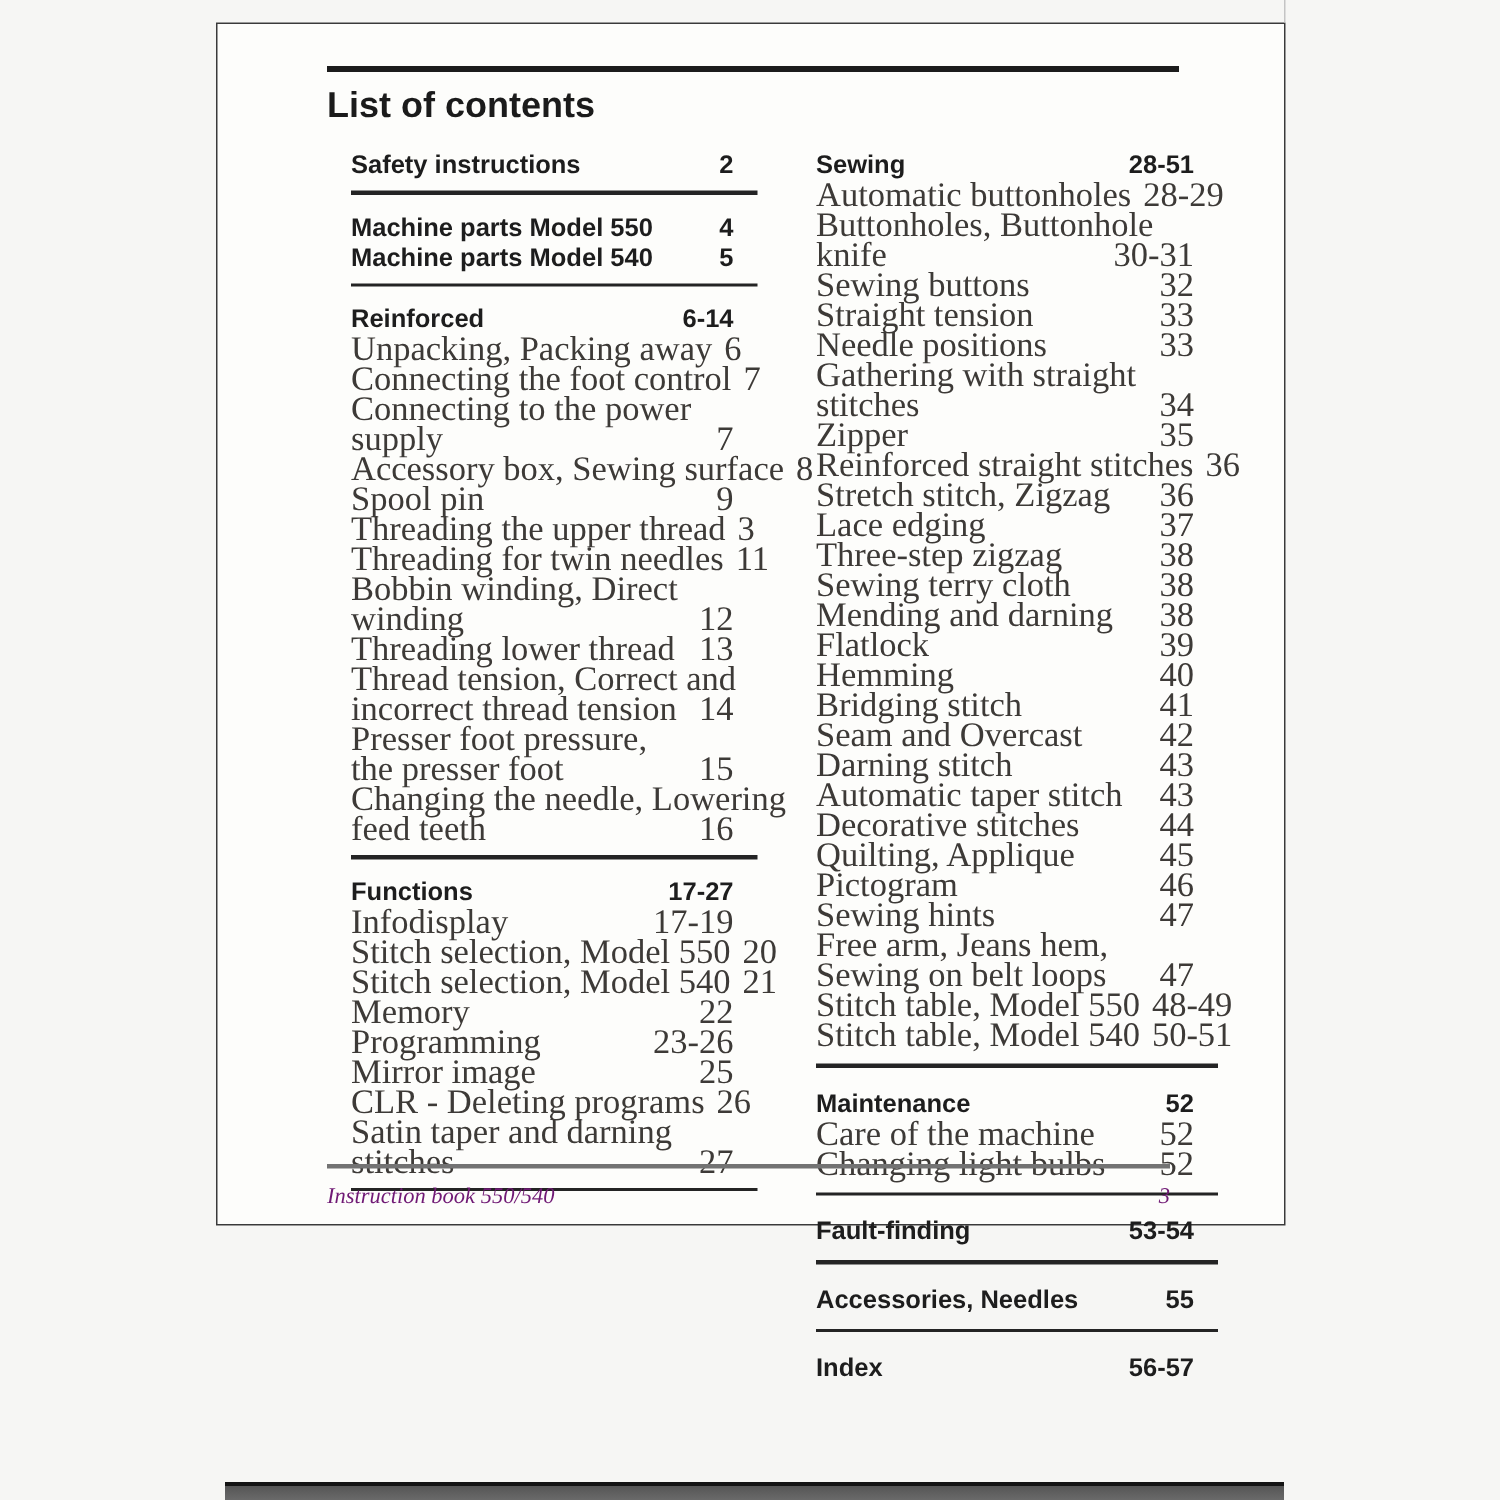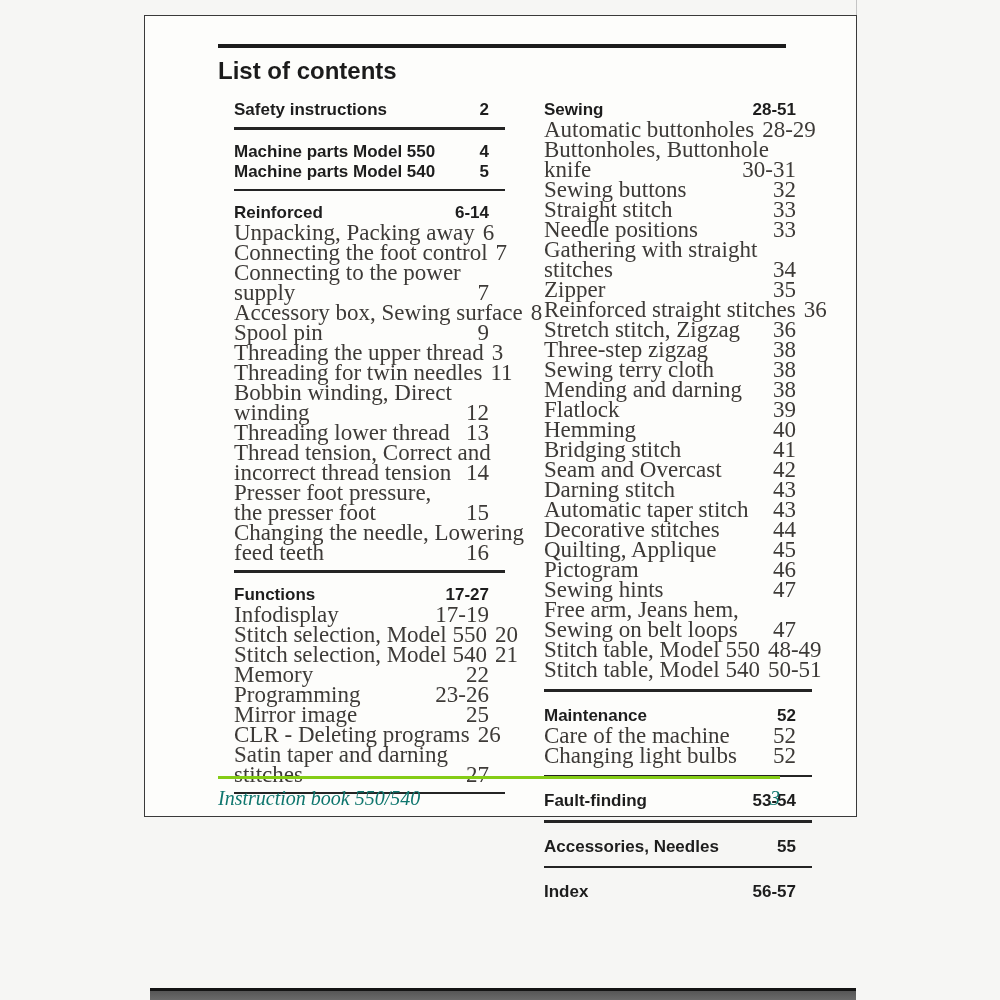--- a/index.html
+++ b/index.html
@@ -35,23 +35,23 @@
     display:flex;justify-content:space-between;
     font-size:23px;line-height:20px;color:#3d3a37;
     padding-right:16px;
   }
   .e-label{white-space:nowrap;}
   .e-page{margin-left:8px;white-space:nowrap;}
   .rule{height:2.5px;background:#242424;margin:7px 0 12px 0;}
   .col-r .rule{margin:9px 0 14px 0;}
   .footer{
     position:absolute;left:73px;right:76px;bottom:7px;
-    border-top:3px solid #84cc16;padding-top:9px;
+    border-top:3px solid #737373;padding-top:9px;
     display:flex;justify-content:space-between;
-    font-style:italic;font-size:20px;line-height:21px;color:#0f766e;
+    font-style:italic;font-size:15px;line-height:21px;color:#701a75;
   }
   .book-edge{
     position:absolute;left:150px;top:988px;width:706px;height:12px;
     background:linear-gradient(180deg,#141414 0,#141414 3px,#565656 3px,#6a6a6a 100%);
   }
   .scan-artifact-v{position:absolute;left:856px;top:0;width:1px;height:15px;background:#c4c4c4;}
 </style>
 </head>
 <body>
 
@@ -207,21 +207,21 @@
             </div>
             <div class="erow">
               <span class="e-label">knife</span>
               <span class="e-page">30-31</span>
             </div>
             <div class="erow">
               <span class="e-label">Sewing buttons</span>
               <span class="e-page">32</span>
             </div>
             <div class="erow">
-              <span class="e-label">Straight stitch</span>
+              <span class="e-label">Straight tension</span>
               <span class="e-page">33</span>
             </div>
             <div class="erow">
               <span class="e-label">Needle positions</span>
               <span class="e-page">33</span>
             </div>
             <div class="erow">
               <span class="e-label">Gathering with straight</span>
             </div>
             <div class="erow">
@@ -232,20 +232,24 @@
               <span class="e-label">Zipper</span>
               <span class="e-page">35</span>
             </div>
             <div class="erow">
               <span class="e-label">Reinforced straight stitches</span>
               <span class="e-page">36</span>
             </div>
             <div class="erow">
               <span class="e-label">Stretch stitch, Zigzag</span>
               <span class="e-page">36</span>
+            </div>
+            <div class="erow">
+              <span class="e-label">Lace edging</span>
+              <span class="e-page">37</span>
             </div>
             <div class="erow">
               <span class="e-label">Three-step zigzag</span>
               <span class="e-page">38</span>
             </div>
             <div class="erow">
               <span class="e-label">Sewing terry cloth</span>
               <span class="e-page">38</span>
             </div>
             <div class="erow">

